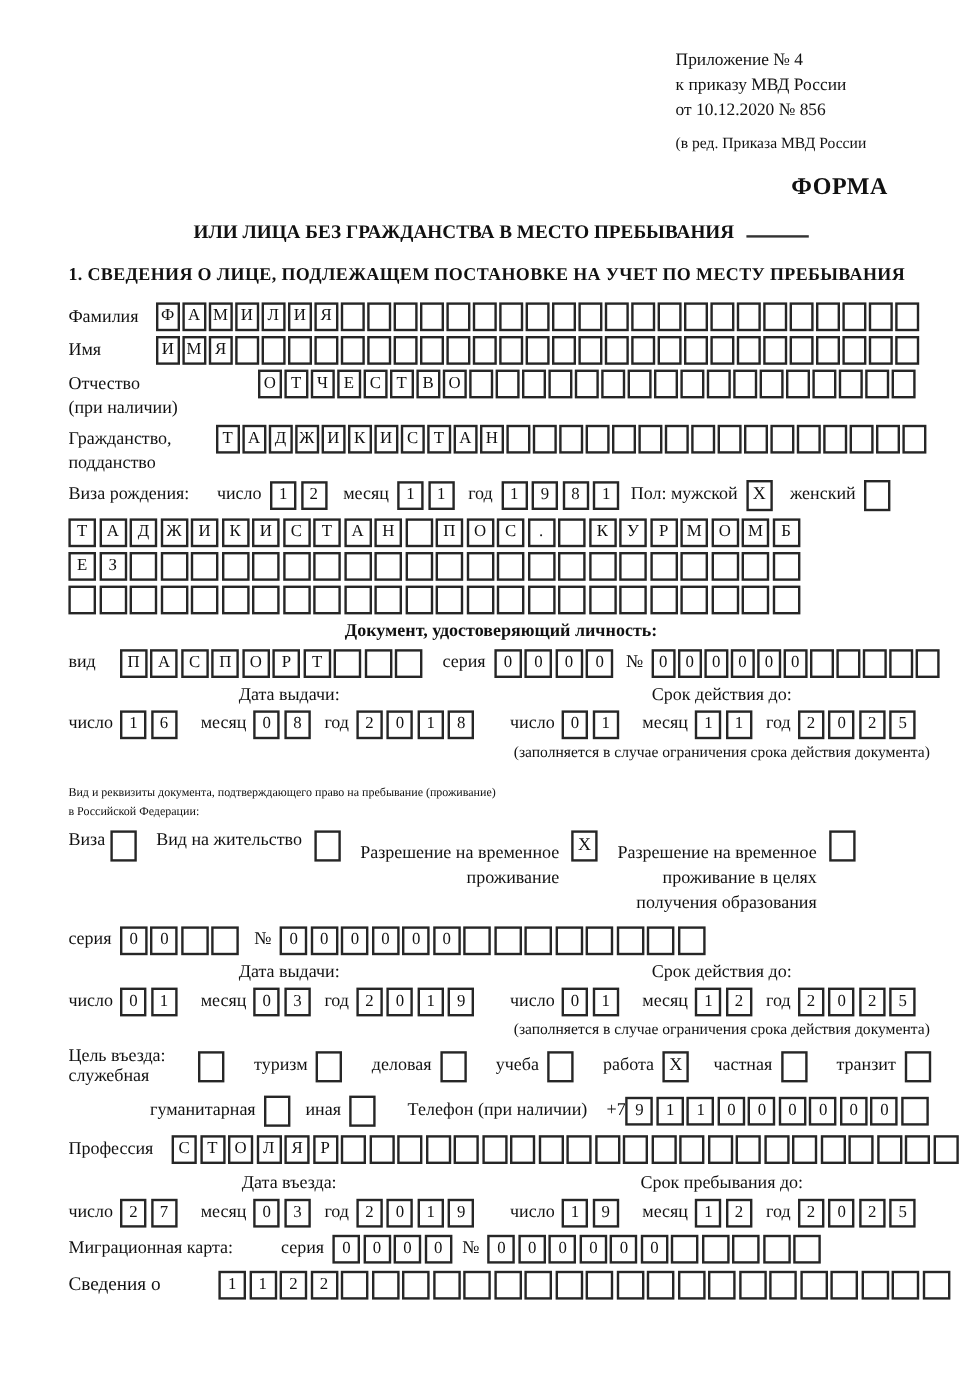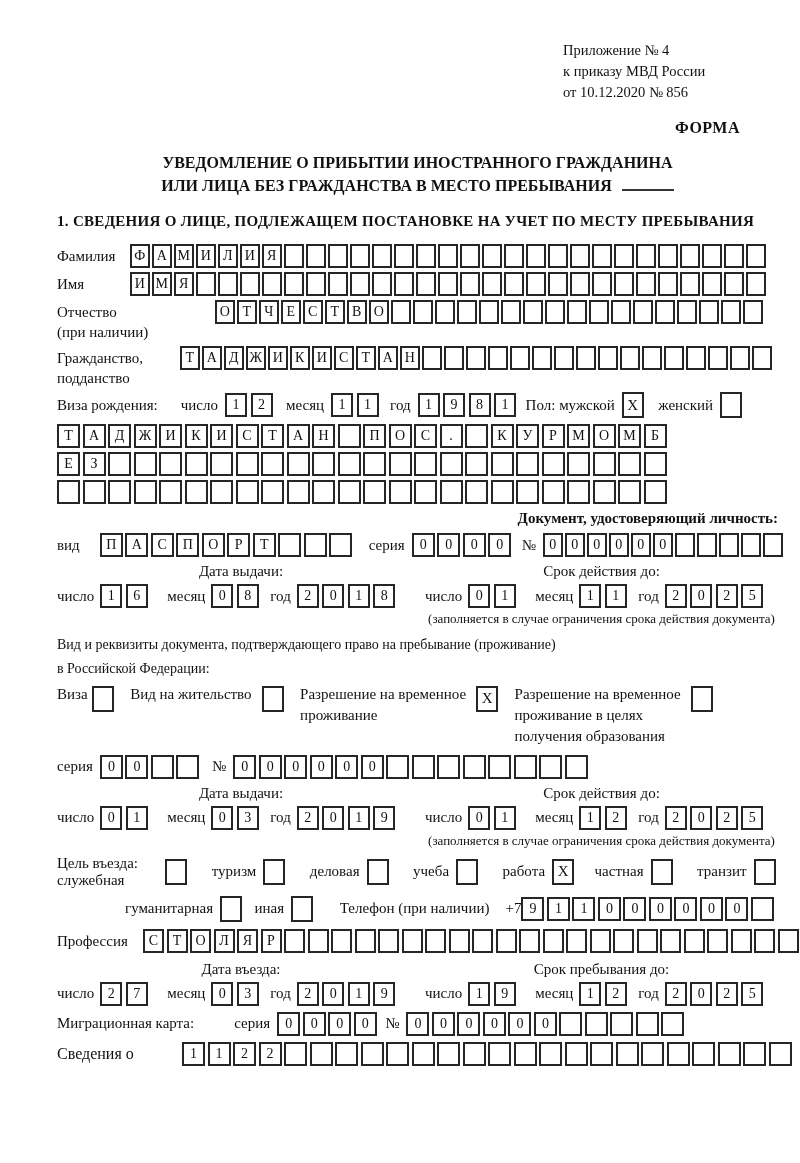--- a/index.html
+++ b/index.html
@@ -6,21 +6,21 @@
   html,body { background:#ffffff; }
   body {
     width:800px; height:1163px; overflow:hidden;
     font-family:"Liberation Serif", serif; color:#111;
   }
   .page { width:800px; height:1163px; padding:40px 22px 0 57px; position:relative; }
 
   
   .appendix { margin-left:506px; font-size:14.5px; line-height:1.45; }
   .appendix .amend { font-size:13px; margin-top:6px; line-height:1.5; }
-  .forma { text-align:right; padding-right:38px; font-weight:bold; font-size:16px; margin-top:16px; letter-spacing:.5px; }
+  .forma { text-align:right; padding-right:38px; font-weight:bold; font-size:20px; margin-top:16px; letter-spacing:.5px; }
 
   .title { text-align:center; font-weight:bold; font-size:16px; margin-top:14px; line-height:1.45; }
   .title-underline { display:inline-block; width:52px; border-bottom:2px solid #333; margin-left:10px; vertical-align:baseline; height:14px; }
 
   .sec-heading { font-weight:bold; font-size:15px; margin-top:16px; margin-bottom:14px; letter-spacing:.3px; }
 
   
   .frow { display:flex; align-items:flex-start; margin-bottom:4px; font-size:15px; }
   .flabel { flex:0 0 auto; line-height:20px; padding-top:2px; }
   .lbl-w73 { width:73px; }
@@ -40,64 +40,64 @@
   .wide .bx { width:23px; }
   .w21 .bx { width:21px; }
   .w22 .bx { width:22px; margin-right:3.5px; }
   .chk .bx { width:22px; height:26px; font-size:15px; }
 
   .inline { display:flex; align-items:center; font-size:15px; margin-bottom:6px; flex-wrap:nowrap; }
   .inline .t { margin-right:7px; white-space:nowrap; }
   .inline .gap { width:16px; }
   .mt2 { margin-top:2px; }
 
-  .doc-heading { text-align:right; font-weight:bold; font-size:15px; margin:6px 0 6px 0; }
+  .doc-heading { text-align:center; font-weight:bold; font-size:15px; margin:6px 0 6px 0; }
 
   .two-col { display:flex; margin-bottom:4px; }
   .col-l { width:368px; }
   .col-r { flex:1; }
   .col-head { text-align:center; font-size:15px; margin-bottom:4px; }
   .date-line { display:flex; align-items:center; font-size:15px; }
   .date-line .t { margin-right:6px; white-space:nowrap; }
   .date-line .bg { margin-right:8px; }
   .small-note { font-size:13px; text-align:center; margin-top:3px; }
 
-  .intro { font-size:14px; line-height:1.65; margin-top:6px; }
+  .intro { font-size:10px; line-height:1.65; margin-top:18px; }
 
   .perm-row { display:flex; align-items:flex-start; font-size:15px; margin-top:4px; margin-bottom:8px; }
   .perm-item { display:flex; align-items:flex-start; margin-right:14px; }
   .perm-item .t { margin-right:10px; line-height:1.4; }
-  .perm-item .tc { text-align:left; }
+  .perm-item .tc { text-align:right;margin-top:11px; }
   .perm-item .bg { margin-top:2px; }
 
   .purpose-row { display:flex; align-items:center; font-size:15px; margin-bottom:7px; flex-wrap:nowrap; }
   .purpose-row .opt { display:flex; align-items:center; margin-right:10px; }
   .purpose-row .opt .t { margin-right:7px; white-space:nowrap; }
   .indent68 { margin-left:68px; }
 
   .legal { display:flex; margin-top:6px; }
   .legal .rows .bg { margin-bottom:4px; }
 </style>
 </head>
 <body>
 
 <div class="page">
 
   <div class="appendix">
     <div>Приложение № 4</div>
     <div>к приказу МВД России</div>
     <div>от 10.12.2020 № 856</div>
     <div class="amend">
+      <div>(в ред. Приказа МВД России</div>
     </div>
   </div>
 
   <div class="forma">ФОРМА</div>
 
   <div class="title">
-    <div>УВЕДОМЛЕНИЕ О ПРИБЫТИИ ИНОСТРАННОГО ГРАЖДАНИНА</div>
     <div><span>ИЛИ ЛИЦА БЕЗ ГРАЖДАНСТВА В МЕСТО ПРЕБЫВАНИЯ</span><span class="title-underline"></span></div>
   </div>
 
   <div class="sec-heading">1. СВЕДЕНИЯ О ЛИЦЕ, ПОДЛЕЖАЩЕМ ПОСТАНОВКЕ НА УЧЕТ ПО МЕСТУ ПРЕБЫВАНИЯ</div>
 
   <div class="frow">
     <div class="flabel lbl-w73">Фамилия</div>
     <div class="bg">
         <span class="bx">Ф</span>
         <span class="bx">А</span>

